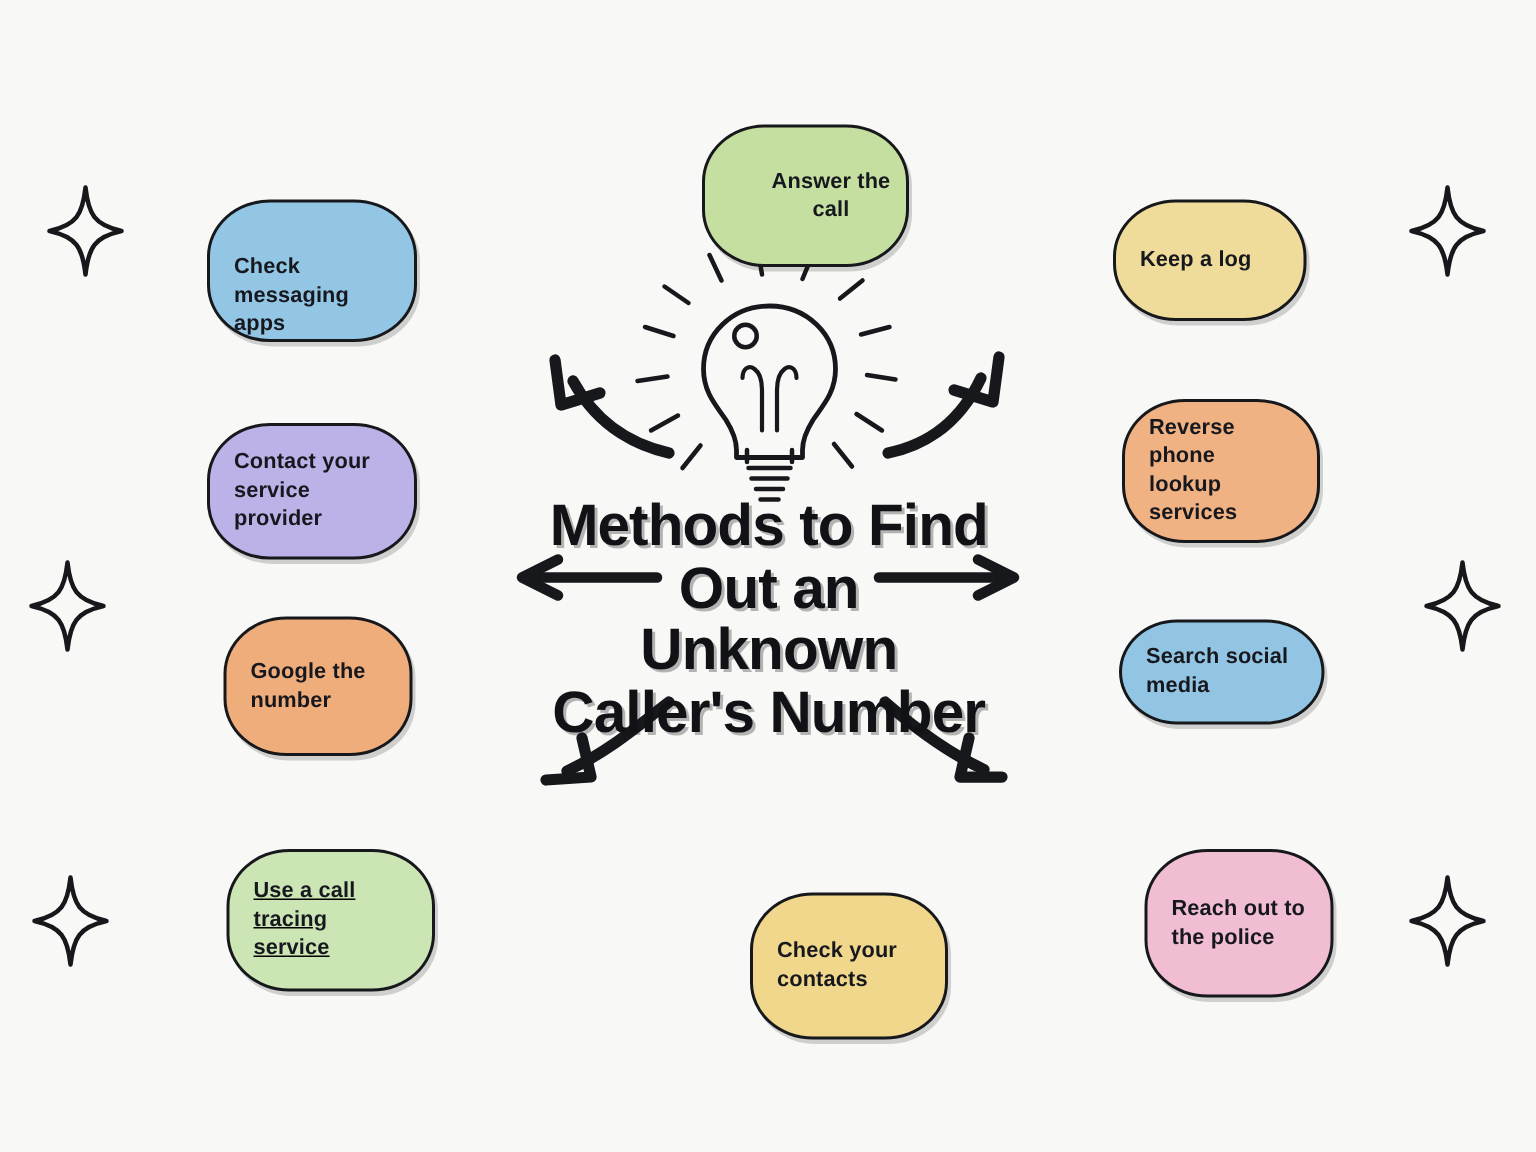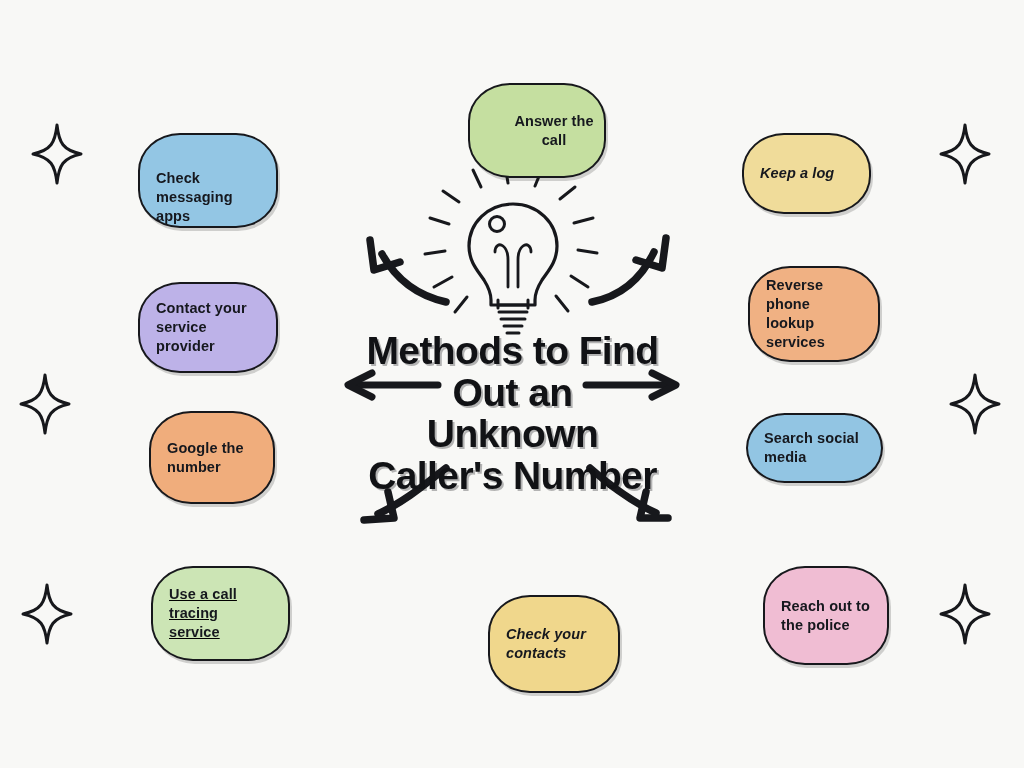--- a/index.html
+++ b/index.html
@@ -42,22 +42,22 @@
     white-space: pre-line;
   }
   .node.center-text .label { text-align: center; padding: 0 10px; margin-left: 34px; }
 
   
   #n-check-messaging  { left: 138px; top: 133px; width: 140px; height: 95px;  }
   #n-contact-provider { left: 138px; top: 282px; width: 140px; height: 91px;  }
   #n-google-number    { left: 149px; top: 411px; width: 126px; height: 93px;  }
   #n-call-tracing     { left: 151px; top: 566px; width: 139px; height: 95px; text-decoration: underline;  }
   #n-answer-call      { left: 468px; top: 83px;  width: 138px; height: 95px;  }
-  #n-check-contacts   { left: 488px; top: 595px; width: 132px; height: 98px; font-style: italic;  }
-  #n-keep-log         { left: 742px; top: 133px; width: 129px; height: 81px; font-style: italic;  }
+  #n-check-contacts   { left: 500px; top: 595px; width: 132px; height: 98px;  }
+  #n-keep-log         { left: 742px; top: 133px; width: 129px; height: 81px;  }
   #n-reverse-lookup   { left: 748px; top: 266px; width: 132px; height: 96px;  }
   #n-search-social    { left: 746px; top: 413px; width: 137px; height: 70px;  }
   #n-reach-police     { left: 763px; top: 566px; width: 126px; height: 99px;  }
 
   #center-title {
     position: absolute;
     left: 330px;
     top: 330px;
     width: 365px;
     text-align: center;

